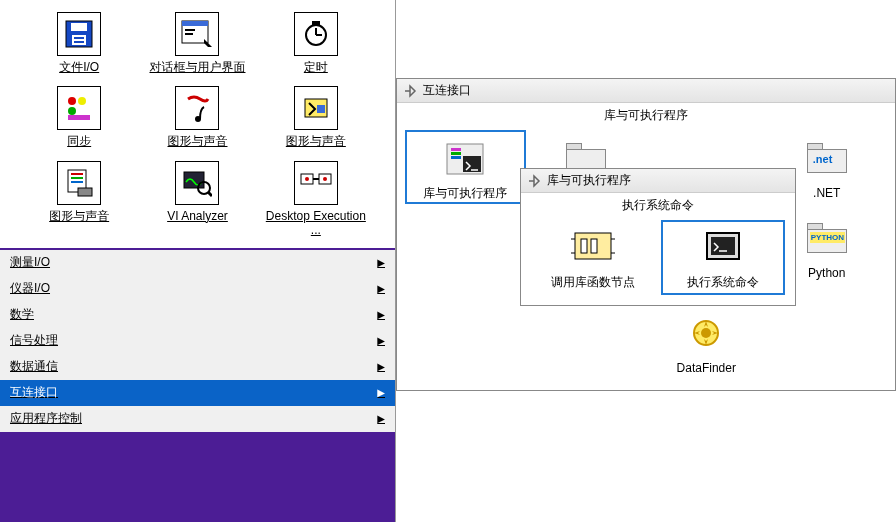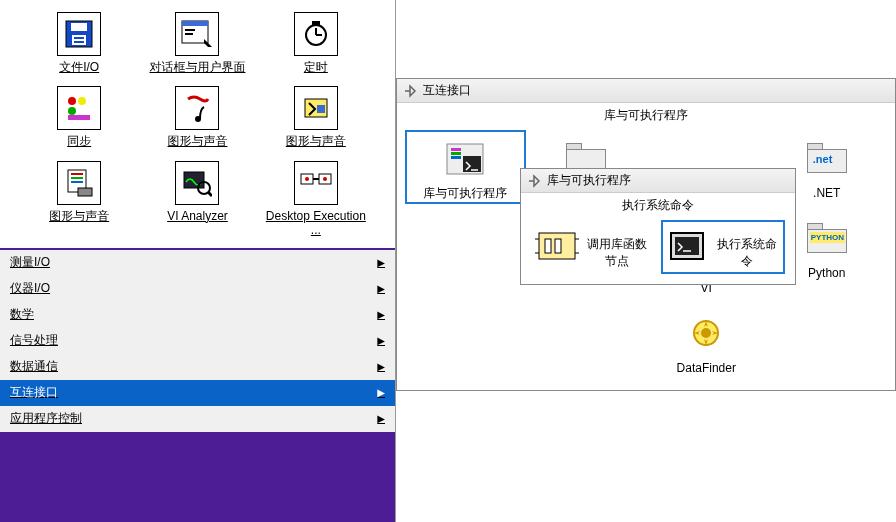--- a/index.html
+++ b/index.html
@@ -121,21 +121,21 @@
     border: 1px solid #888;
   }
   .panel3 .section-title { text-align:center; padding: 4px 0 2px 0; }
   .panel3-grid {
     display: grid;
     grid-template-columns: repeat(2,1fr);
     padding: 4px 10px 10px 10px;
     gap: 6px;
   }
   .p3cell {
-    display:flex; align-items:flex-end; gap:4px; padding:4px;
+    display:flex; flex-direction:column; align-items:center; gap:4px; padding:4px;
   }
   .p3cell .ic { width:46px; height:46px; display:flex; align-items:center; justify-content:center; }
   .p3cell.sel { border:2px solid #1f7ad6; padding:2px; }
   .p3cell .lbl { text-align:center; }
   
   .folder {
     width: 40px; height: 30px; position: relative;
   }
   .folder::before {
     content:""; position:absolute; left:0; top:0; width:14px; height:6px; background:#ddd; border:1px solid #888; border-bottom:none;

